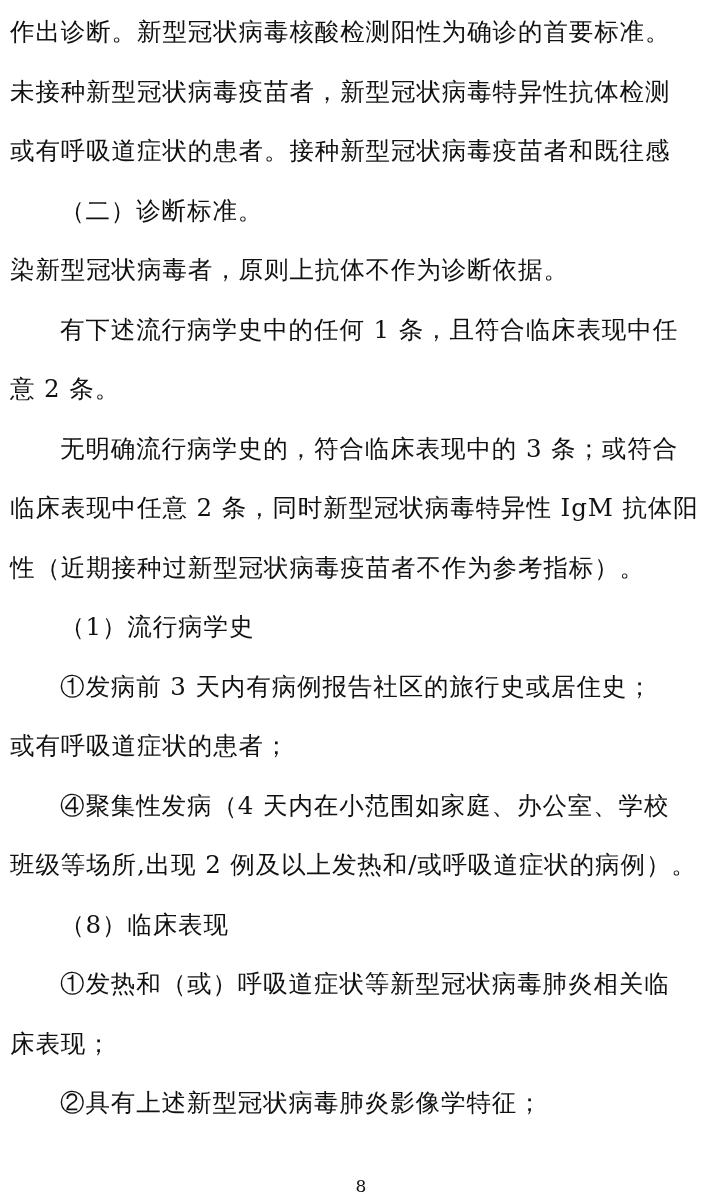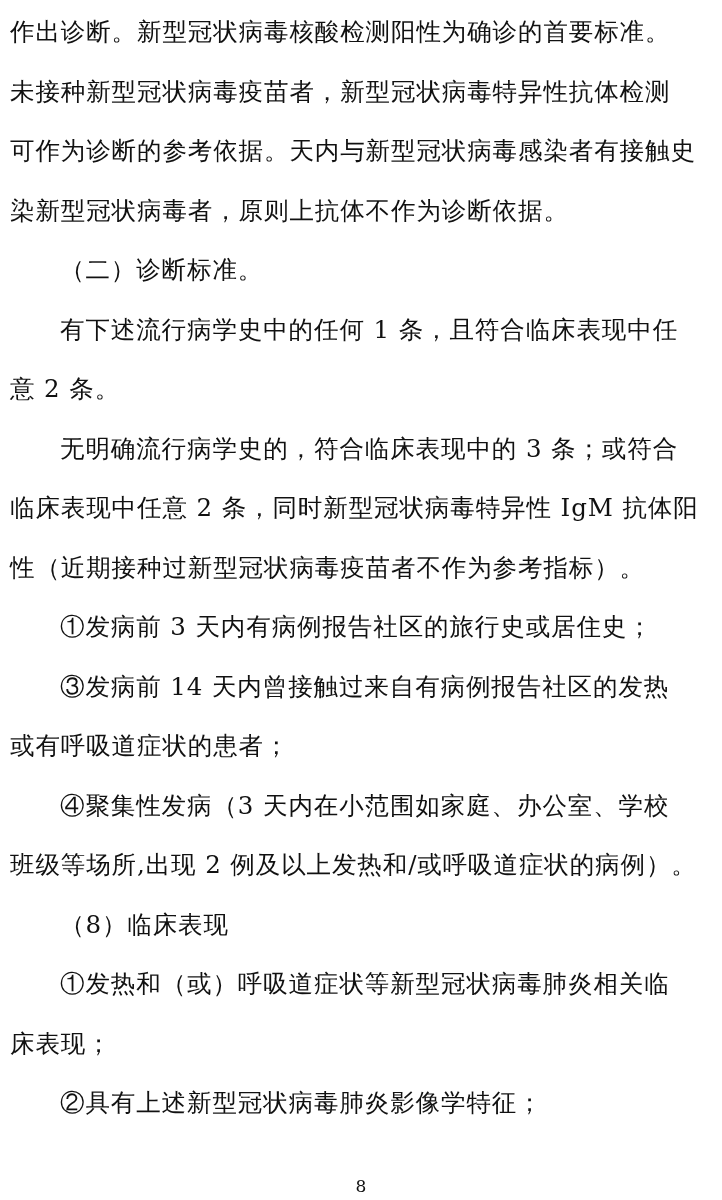--- a/index.html
+++ b/index.html
@@ -16,32 +16,32 @@
     position: absolute; left: 0; width: 722px; top: 1176px;
     text-align: center; font-family: "DejaVu Serif", serif; font-size: 17px; color: #111;
   }
 </style>
 </head>
 <body>
 
 <div class="page">
   <p class="line">作出诊断。新型冠状病毒核酸检测阳性为确诊的首要标准。</p>
   <p class="line">未接种新型冠状病毒疫苗者，新型冠状病毒特异性抗体检测</p>
-  <p class="line">可作为诊断的参考依据。天内与新型冠状病毒感染者有接触史</p>
+  <p class="line">或有呼吸道症状的患者。接种新型冠状病毒疫苗者和既往感</p>
+  <p class="line indent">（二）诊断标准。</p>
   <p class="line">染新型冠状病毒者，原则上抗体不作为诊断依据。</p>
-  <p class="line indent">（二）诊断标准。</p>
   <p class="line indent">有下述流行病学史中的任何 1 条，且符合临床表现中任</p>
   <p class="line">意 2 条。</p>
   <p class="line indent">无明确流行病学史的，符合临床表现中的 3 条；或符合</p>
   <p class="line">临床表现中任意 2 条，同时新型冠状病毒特异性 IgM 抗体阳</p>
   <p class="line">性（近期接种过新型冠状病毒疫苗者不作为参考指标）。</p>
+  <p class="line indent">（1）流行病学史</p>
   <p class="line indent">①发病前 3 天内有病例报告社区的旅行史或居住史；</p>
-  <p class="line indent">③发病前 14 天内曾接触过来自有病例报告社区的发热</p>
   <p class="line">或有呼吸道症状的患者；</p>
-  <p class="line indent">④聚集性发病（3 天内在小范围如家庭、办公室、学校</p>
+  <p class="line indent">④聚集性发病（4 天内在小范围如家庭、办公室、学校</p>
   <p class="line">班级等场所,出现 2 例及以上发热和/或呼吸道症状的病例）。</p>
   <p class="line indent">（8）临床表现</p>
   <p class="line indent">①发热和（或）呼吸道症状等新型冠状病毒肺炎相关临</p>
   <p class="line">床表现；</p>
   <p class="line indent">②具有上述新型冠状病毒肺炎影像学特征；</p>
 </div>
 
 <div class="page-number">8</div>
 
 </body></html>

